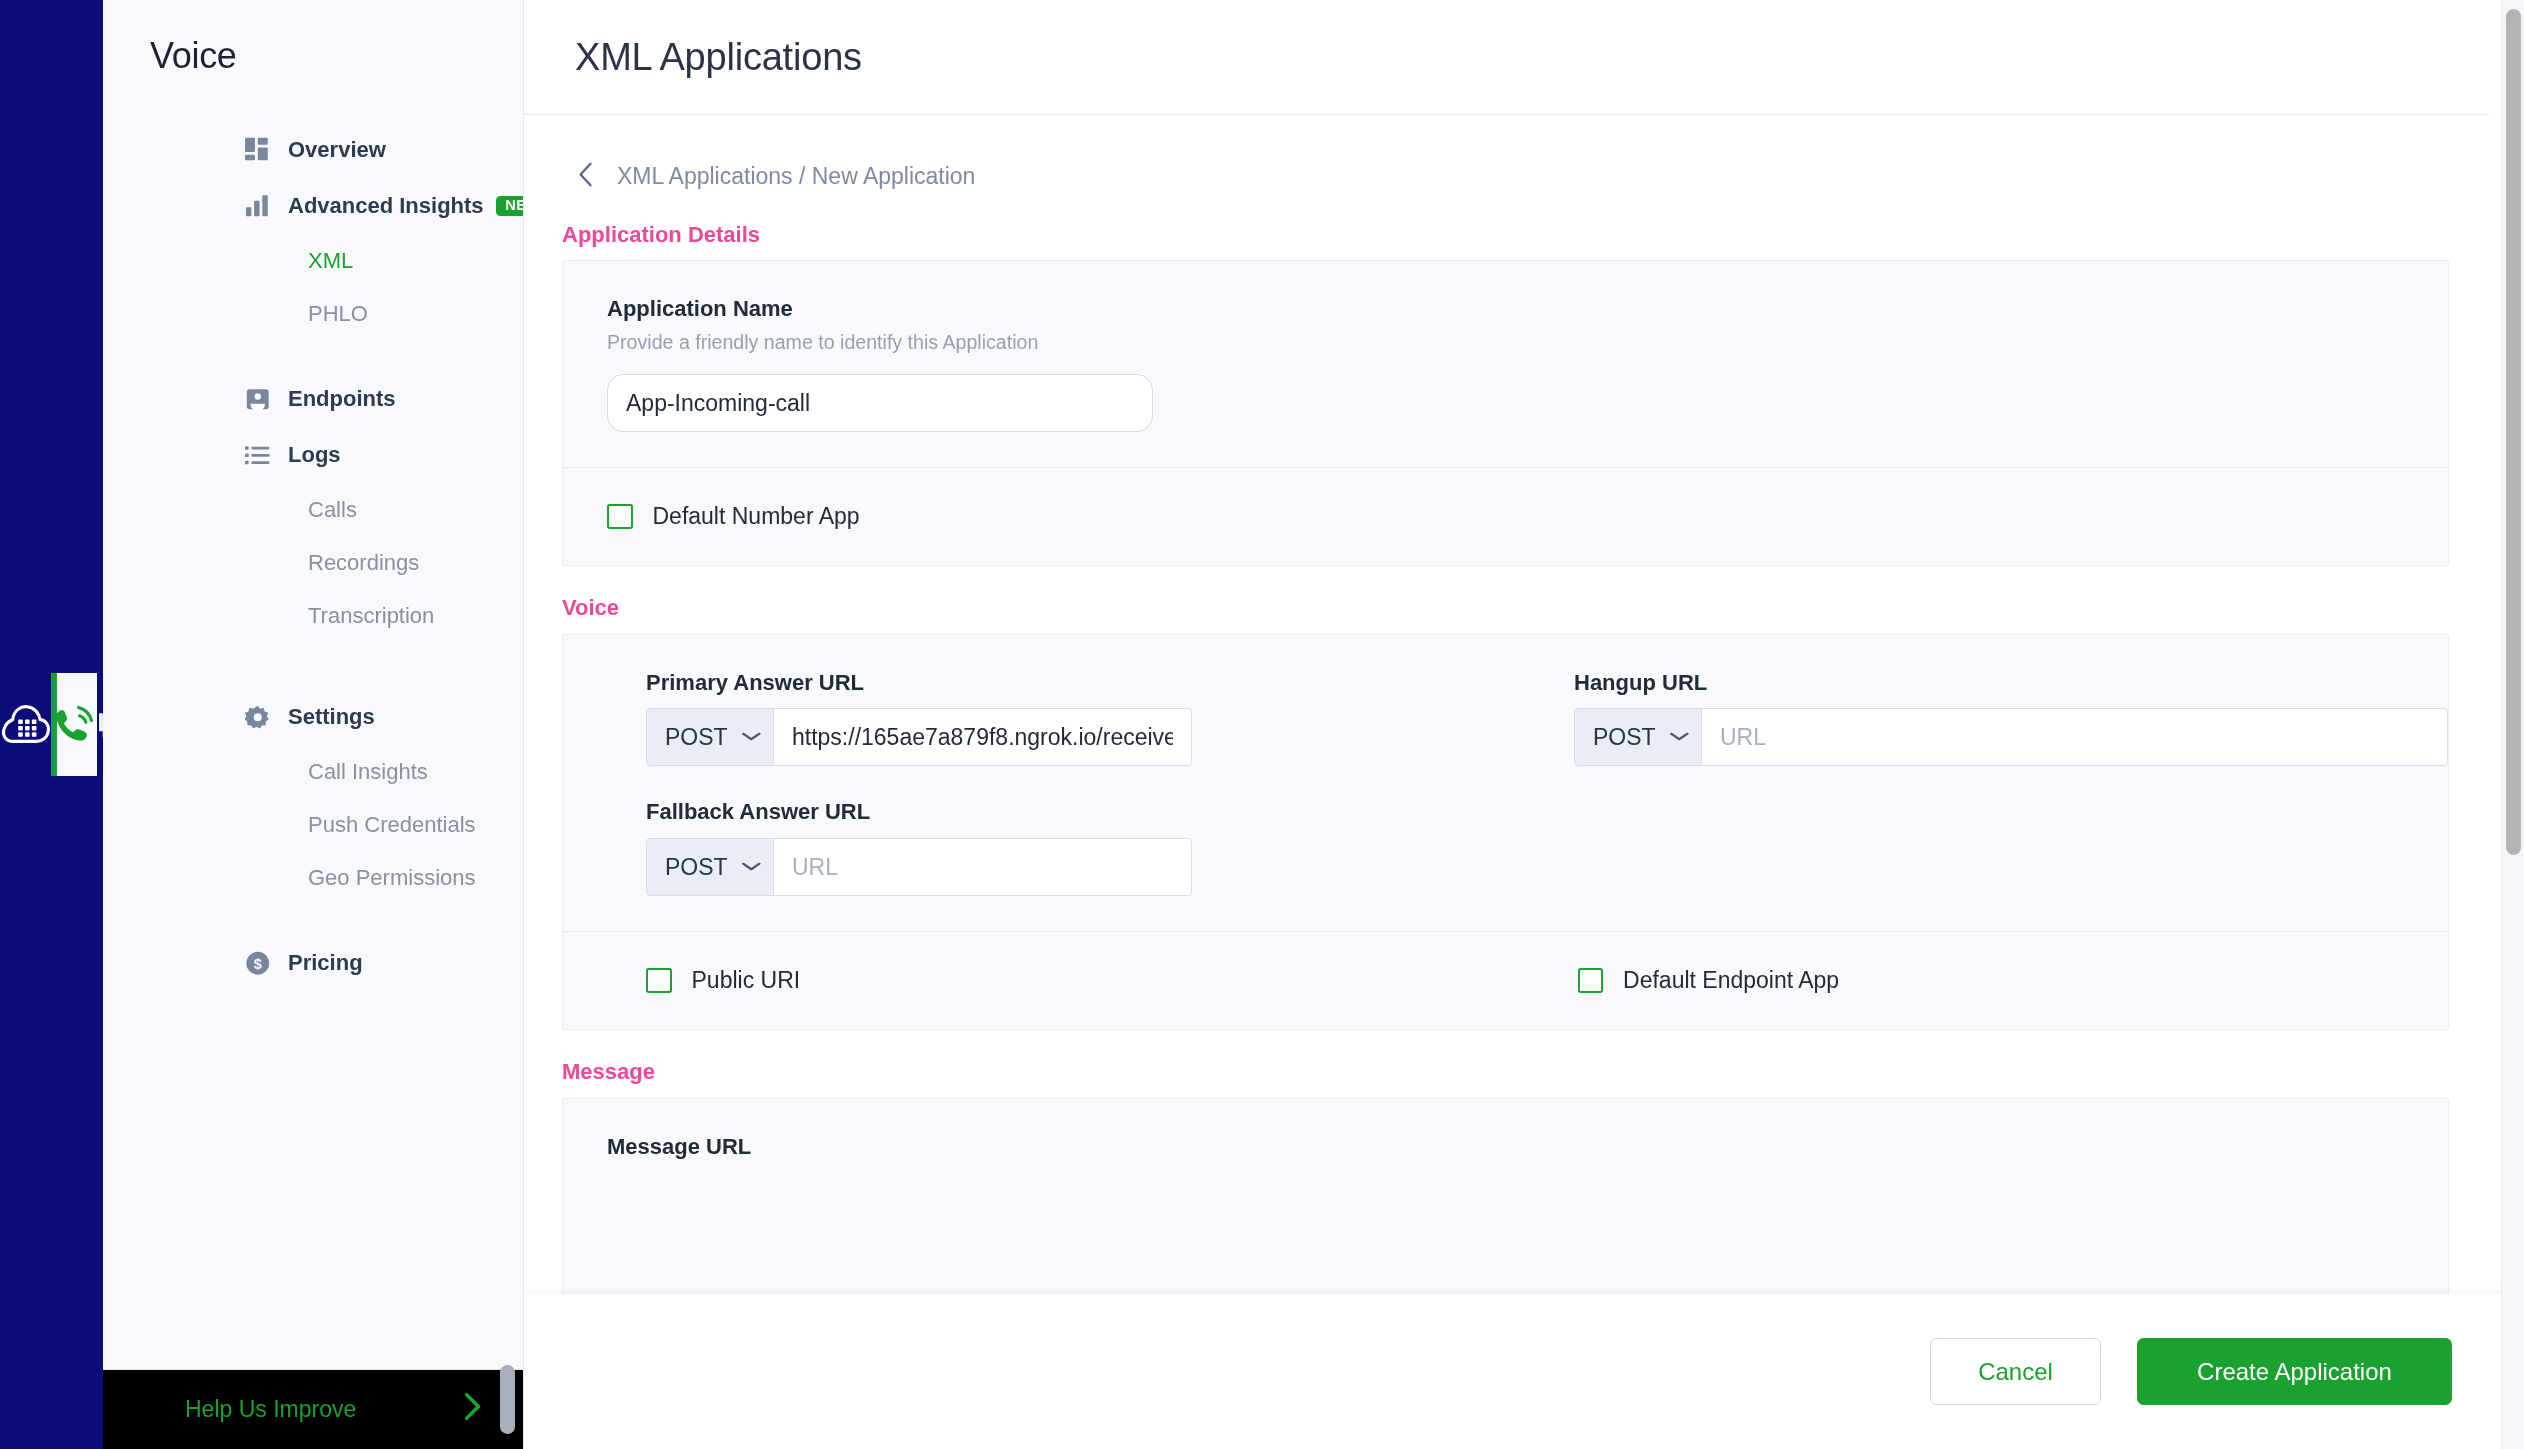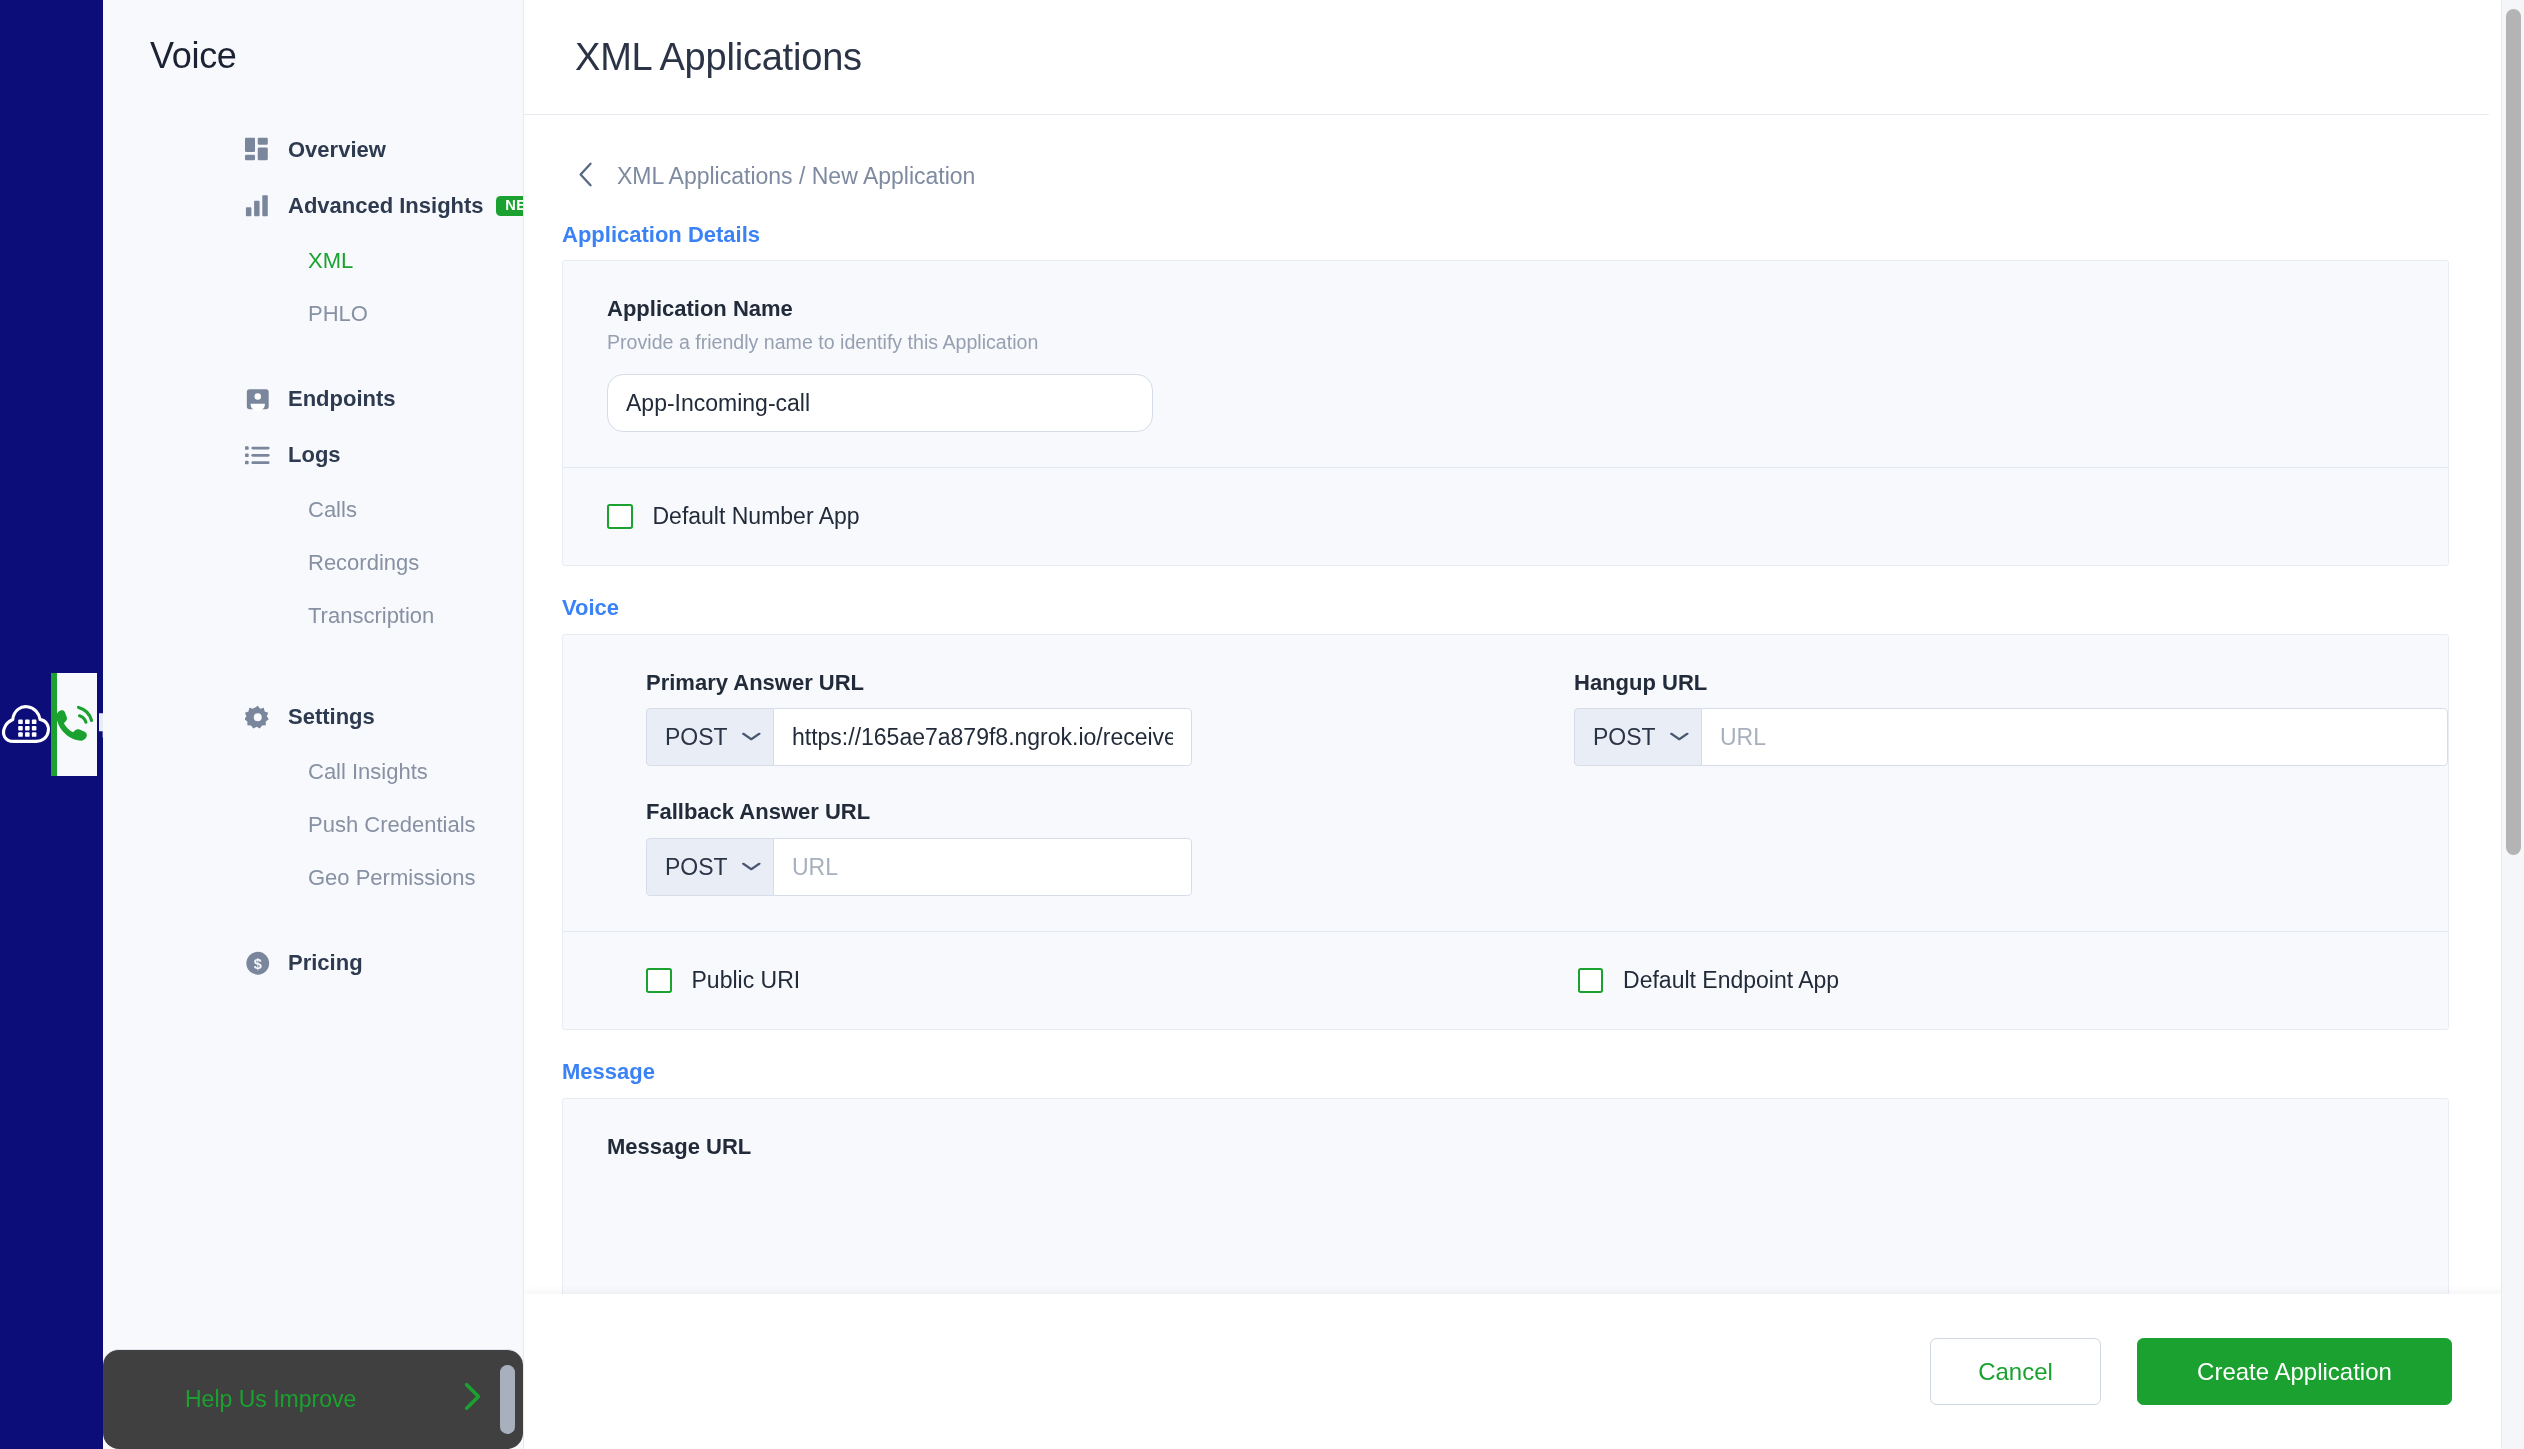--- a/index.html
+++ b/index.html
@@ -78,27 +78,26 @@
     background: #1aa12f; color: #fff;
     font-size: 14.6px; font-weight: 700;
     padding: 2.7px 9px 3.6px; border-radius: 4.6px;
     margin-left: 12.7px; letter-spacing: 0.4px;
     line-height: 1;
   }
   .nav-gap { height: 31px; }
   .nav-gap-lg { height: 47px; }
 
   .help-bar {
-    height: 100px; background: #404040;
+    height: 80px; background: #000000;
     display: flex; align-items: center; justify-content: space-between;
     padding: 0 40px 0 82px;
     color: #1aa12f; font-size: 23px; font-weight: 400;
     cursor: pointer;
     border-top: 0.9px solid #e0e6f0;
-    border-radius: 16px;
   }
   .sidebar-scroll {
     position: absolute; right: 8.2px; top: 1365px;
     width: 14.6px; height: 69px; border-radius: 7.3px;
     background: #a9b0bd;
   }
 
   
   .main {
     flex: 1 1 auto; height: 1449px; position: relative;
@@ -116,21 +115,21 @@
   .scroll-area { position: relative; height: 1180px; overflow: hidden; }
 
   .breadcrumb {
     display: flex; align-items: center; gap: 22px;
     padding: 46px 0 0 53px;
     font-size: 23px; color: #7e8aa0; cursor: pointer;
   }
   .breadcrumb .chev { font-size: 25.5px; color: #5a6a85; line-height: 1; }
 
   .section-label {
-    font-size: 22px; color: #3b82f6; font-weight: 700;
+    font-size: 22px; color: #ec4899; font-weight: 700;
     padding: 29px 0 12.7px 38px;
   }
   .card {
     margin-left: 38px; margin-right: 76px;
     background: #f7f9fc;
     border: 0.9px solid #e8edf4;
     border-radius: 2.7px;
   }
   .card-row { padding: 35px 0 35px 44px; }
   .card-divider { height: 0.9px; background: #e3e9f2; }

